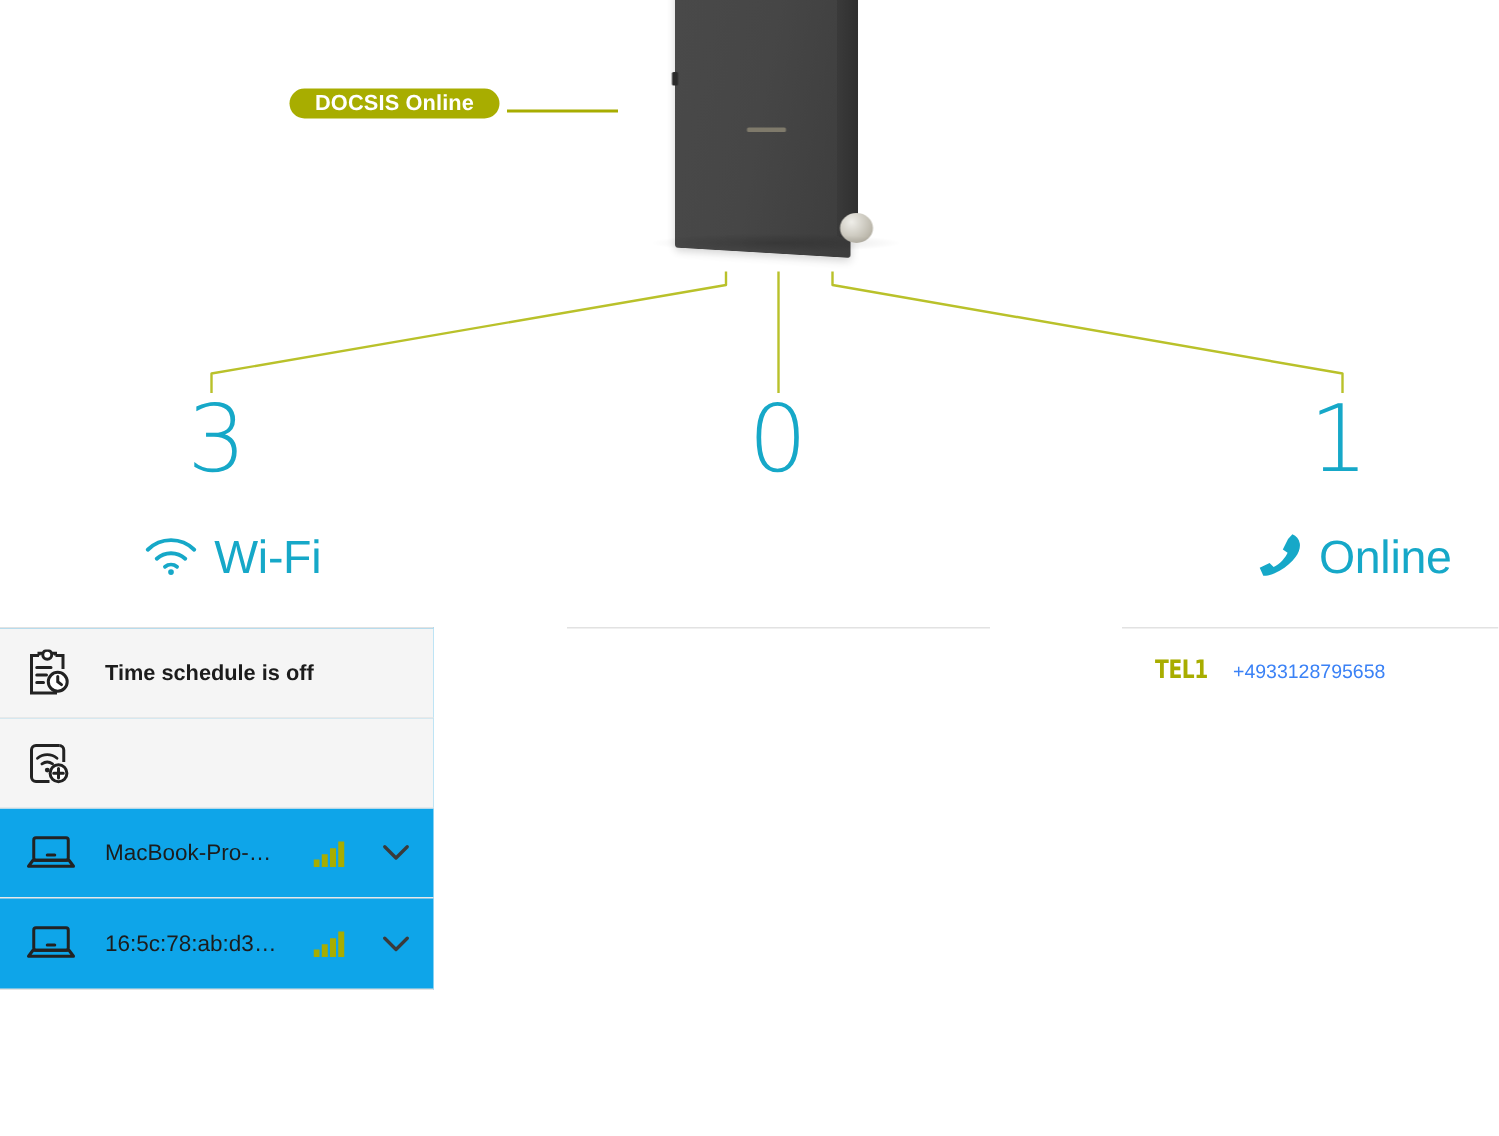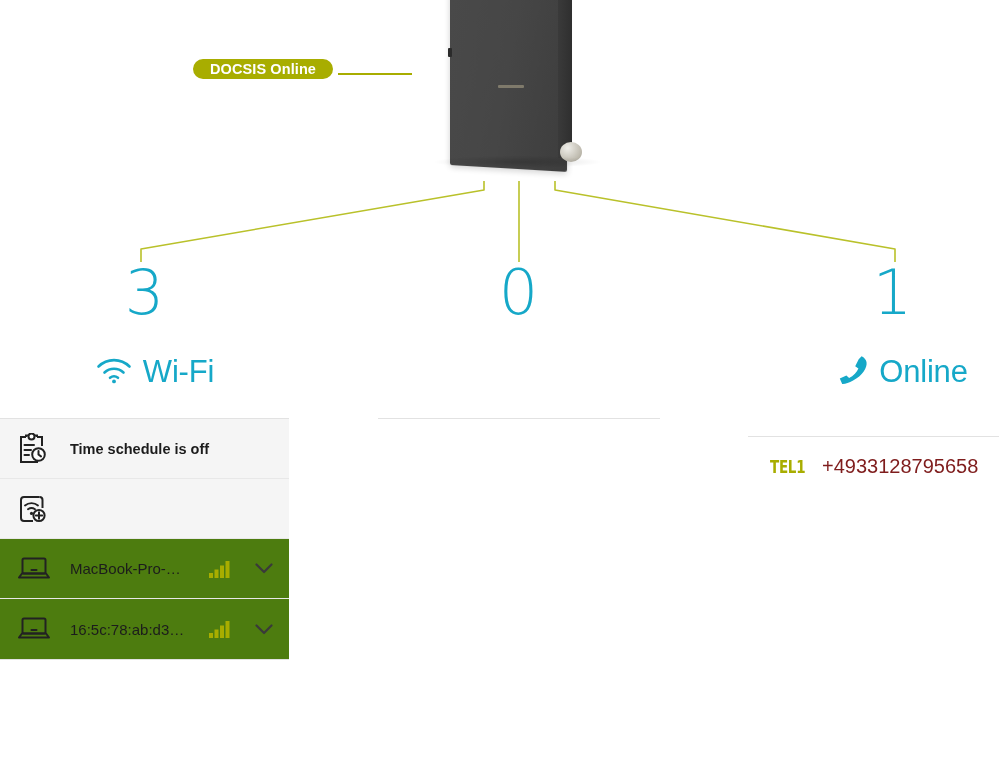--- a/index.html
+++ b/index.html
@@ -149,21 +149,21 @@
   .head-icon { display: block; }
 
   
   #wifi-panel {
     position: absolute;
     left: 0;
     top: 418px;
     width: 289px;
     border-top: 1px solid #e2e2e2;
     border-bottom: 1px solid #e2e2e2;
-    background: #4d7c0f;
+    background: #0ea5e9;
   }
   .wrow {
     display: flex;
     align-items: center;
     height: 60px;
     border-bottom: 1px solid #e8e8e8;
     padding: 0 0 0 17px;
     box-sizing: border-box;
   }
   .wrow:last-child { border-bottom: none; }
@@ -185,42 +185,42 @@
     padding-left: 13px;
   }
   .wrow.status .rtext { font-weight: bold; font-size: 14.5px; }
   .wrow .bars { flex: 0 0 26px; padding-right: 4px; display: flex; align-items: flex-end; }
   .wrow .chev { flex: 0 0 50px; display: flex; align-items: center; justify-content: center; }
 
   
   #phone-panel {
     position: absolute;
     left: 748px;
-    top: 436px;
+    top: 418px;
     width: 251px;
     border-top: 1px solid #e2e2e2;
   }
   .tel-row {
     display: flex;
     align-items: baseline;
     padding: 18px 0 0 22px;
   }
   .tel-label {
     font-family: "DejaVu Sans Condensed", "Liberation Sans Narrow", "Liberation Sans", sans-serif;
     font-size: 17px;
     font-weight: bold;
     color: #a8ad00;
     letter-spacing: -.3px;
     transform: scaleX(.88);
     transform-origin: left center;
     width: 46px;
   }
   .tel-number {
-    font-size: 20px;
-    color: #7f1d1d;
+    font-size: 13px;
+    color: #3b82f6;
     margin-left: 6px;
   }
 
   
   #lan-divider {
     position: absolute;
     left: 378px;
     top: 418px;
     width: 282px;
     height: 1px;

